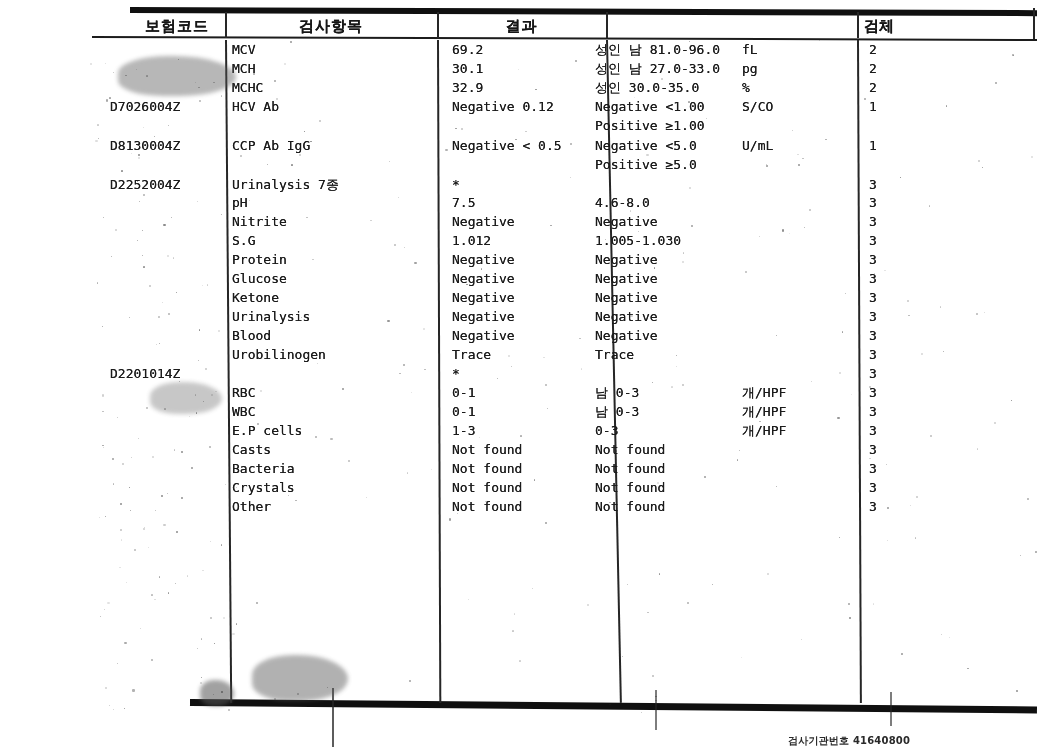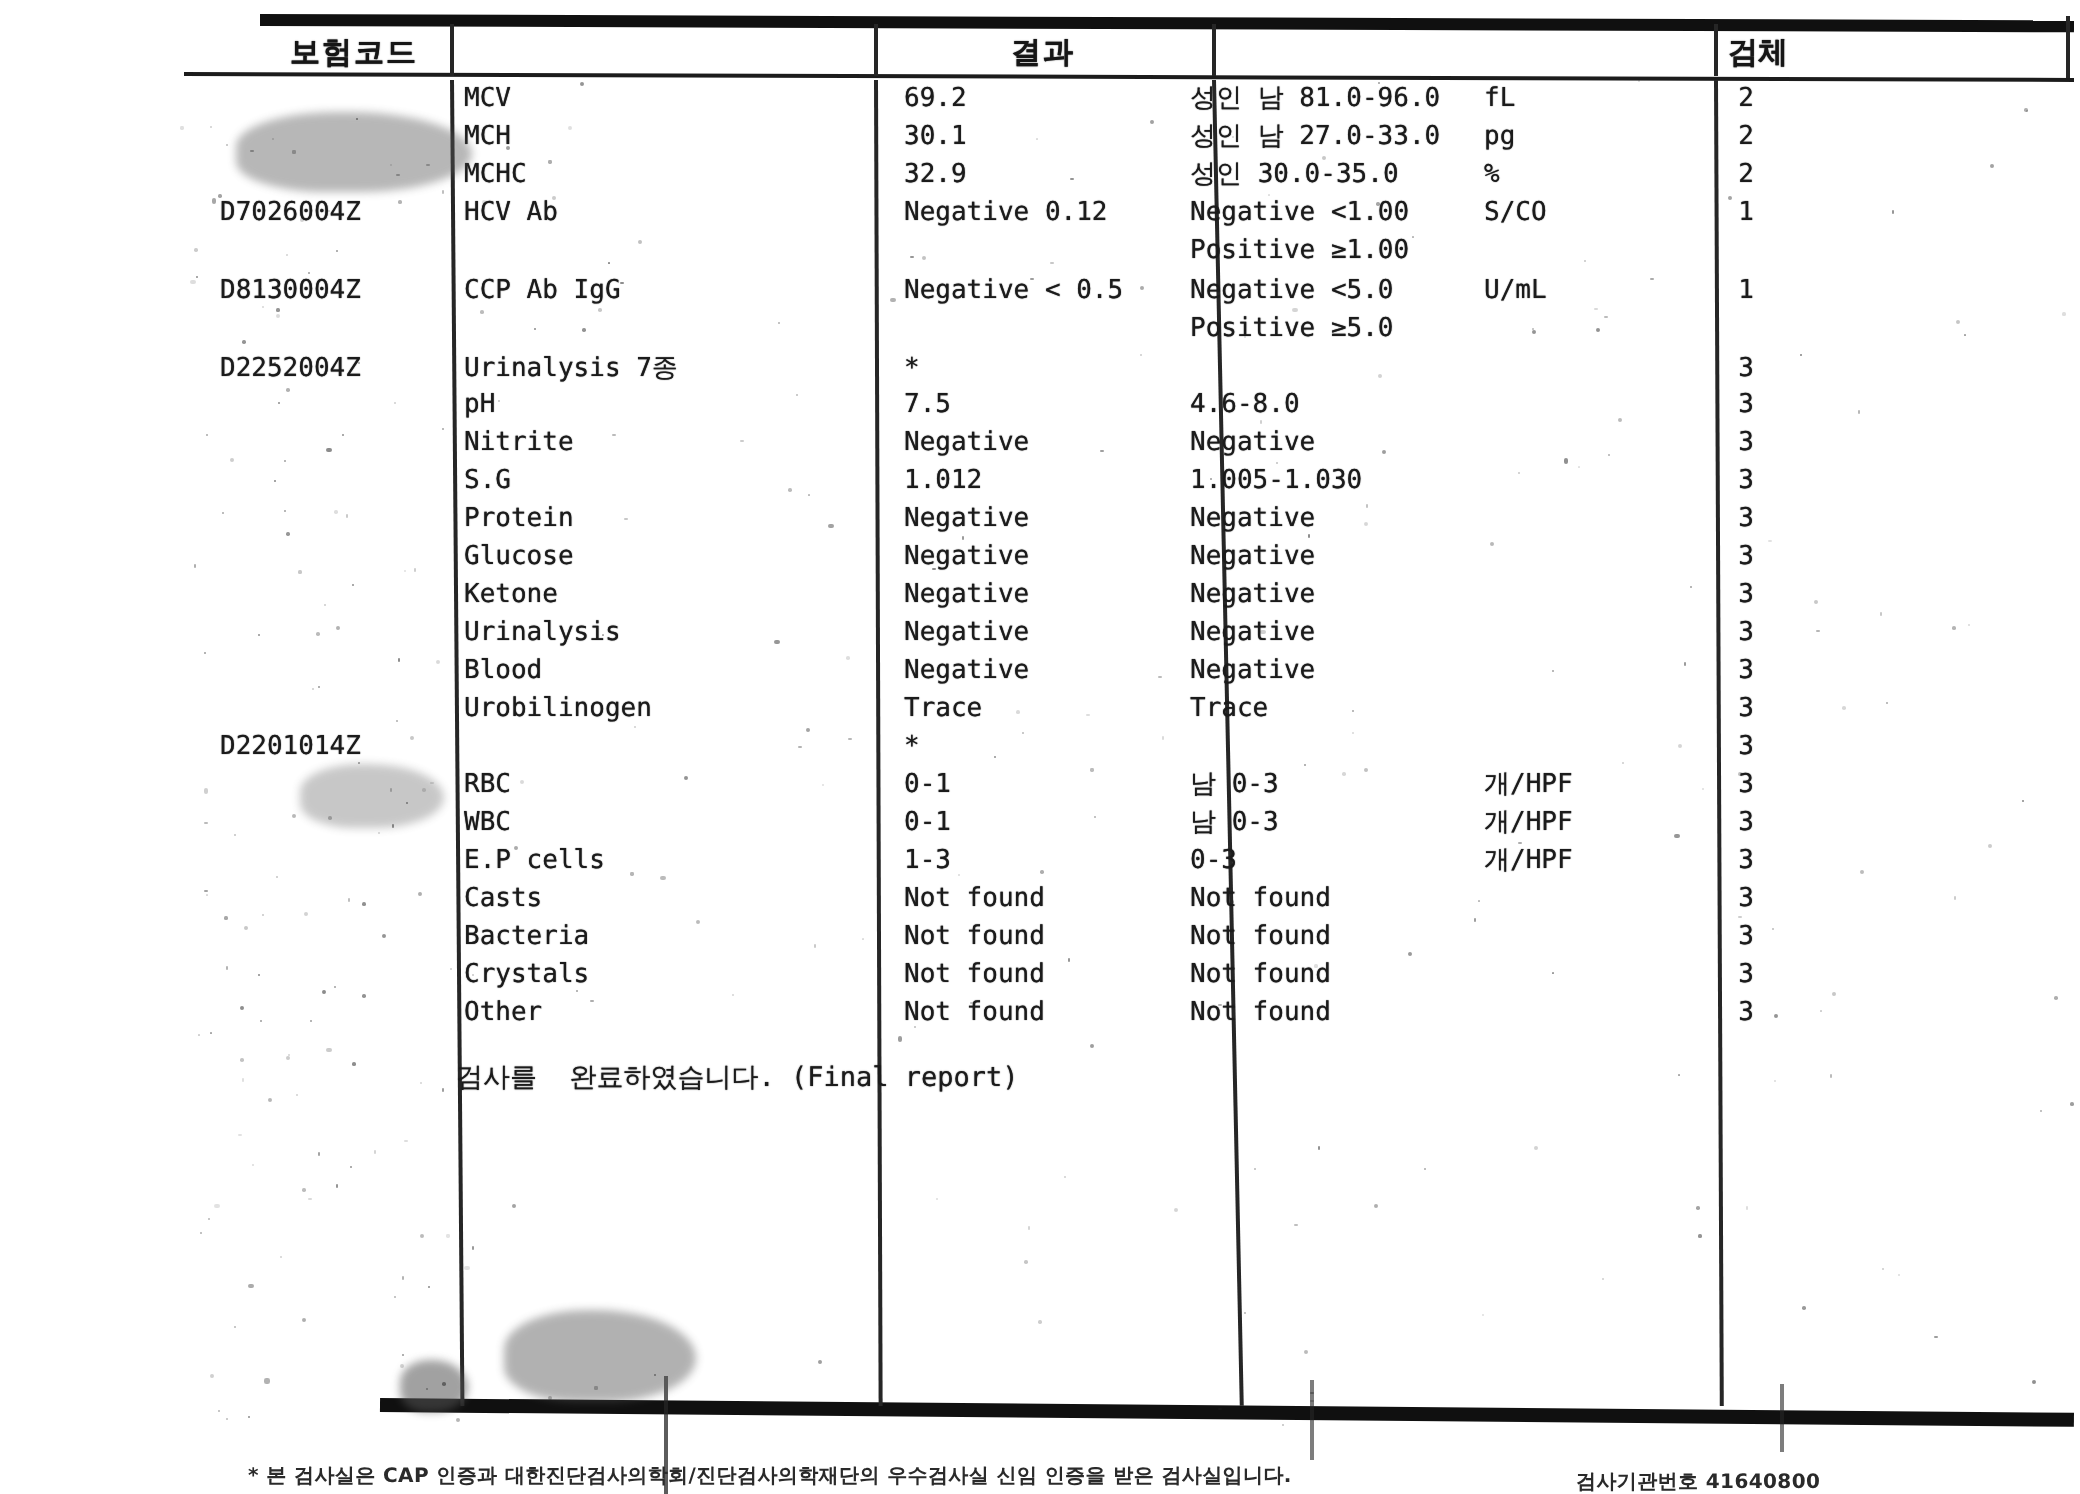--- a/index.html
+++ b/index.html
@@ -54,20 +54,21 @@
   <div class="vline" style="left:225px;top:40px;height:663px;transform:rotate(-0.45deg);"></div>
   <div class="vline" style="left:437px;top:40px;height:663px;transform:rotate(-0.2deg);"></div>
   <div class="vline" style="left:606px;top:40px;height:663px;transform:rotate(-1.2deg);"></div>
   <div class="vline" style="left:857px;top:40px;height:663px;transform:rotate(-0.25deg);"></div>
 
   <div class="vline" style="left:332px;top:688px;height:59px;opacity:.75;"></div>
   <div class="vline" style="left:655px;top:690px;height:40px;opacity:.6;"></div>
   <div class="vline" style="left:890px;top:692px;height:34px;opacity:.6;"></div>
 
   <div class="hdr-label" style="left:118px;width:118px;">보험코드</div>
+  <div class="hdr-label" style="left:225px;width:212px;">검사항목</div>
   <div class="hdr-label" style="left:437px;width:169px;">결과</div>
   <div class="hdr-label" style="left:857px;width:44px;letter-spacing:0;">검체</div>
 
   <div id="rows">
       <div class="row" style="top: 40px;">
         <span class="cell" style="left: 232px;">MCV</span>
         <span class="cell" style="left: 452px;">69.2</span>
         <span class="cell" style="left: 595px;">성인 남 81.0-96.0</span>
         <span class="cell" style="left: 742px;">fL</span>
         <span class="cell spec" style="left: 852px; width: 42px; text-align: center;">2</span>
@@ -213,23 +214,21 @@
         <span class="cell spec" style="left: 852px; width: 42px; text-align: center;">3</span>
       </div>
       <div class="row" style="top: 497px;">
         <span class="cell" style="left: 232px;">Other</span>
         <span class="cell" style="left: 452px;">Not found</span>
         <span class="cell" style="left: 595px;">Not found</span>
         <span class="cell spec" style="left: 852px; width: 42px; text-align: center;">3</span>
       </div>
     </div>
 
-  <div class="closing" style="left:228px;top:530px;">검사를  완료하였습니다. (Final report)</div>
-
-  <div class="footnote" style="left:124px;top:731px;">* 본 검사실은 CAP 인증과 대한진단검사의학회/진단검사의학재단의 우수검사실 신임 인증을 받은 검사실입니다.</div>
+
   <div class="footnote" style="left:788px;top:734px;">검사기관번호 41640800</div>
 
   <div class="smudge" style="left:118px;top:56px;width:118px;height:40px;opacity:.42;"></div>
   <div class="smudge" style="left:150px;top:382px;width:72px;height:32px;opacity:.32;"></div>
   <div class="smudge" style="left:252px;top:655px;width:96px;height:46px;opacity:.45;"></div>
   <div class="smudge" style="left:200px;top:680px;width:34px;height:26px;opacity:.55;"></div>
   <div class="noise-layer" id="noise">
       <div class="speck" style="left: 513.635px; top: 612.857px; width: 1.73855px; height: 1.73855px; opacity: 0.19;"></div>
       <div class="speck" style="left: 348.2px; top: 459.828px; width: 2.07131px; height: 2.07131px; opacity: 0.31;"></div>
       <div class="speck" style="left: 209.668px; top: 541.136px; width: 1.1219px; height: 1.1219px; opacity: 0.2;"></div>

